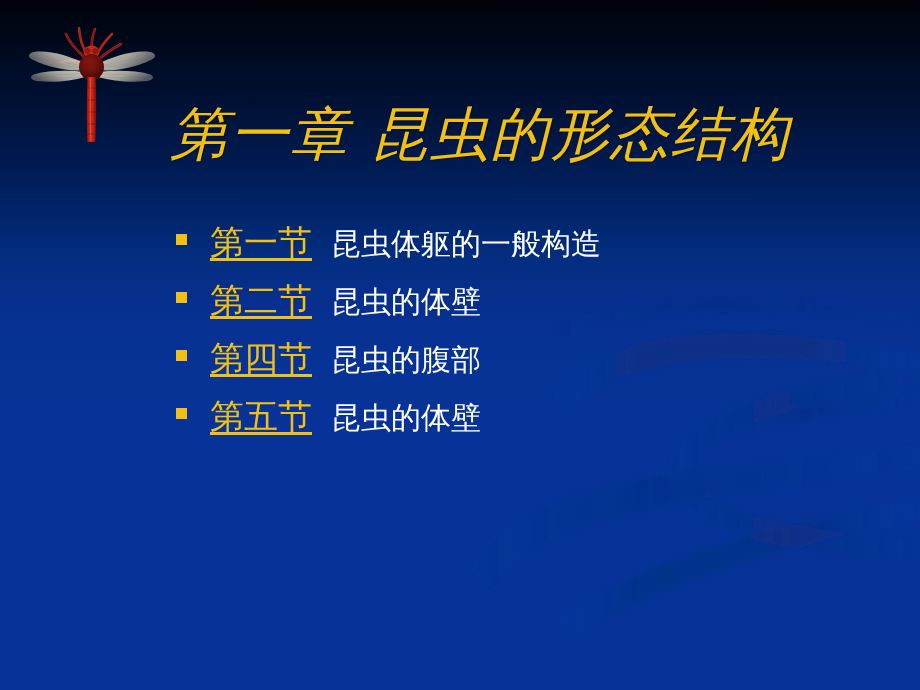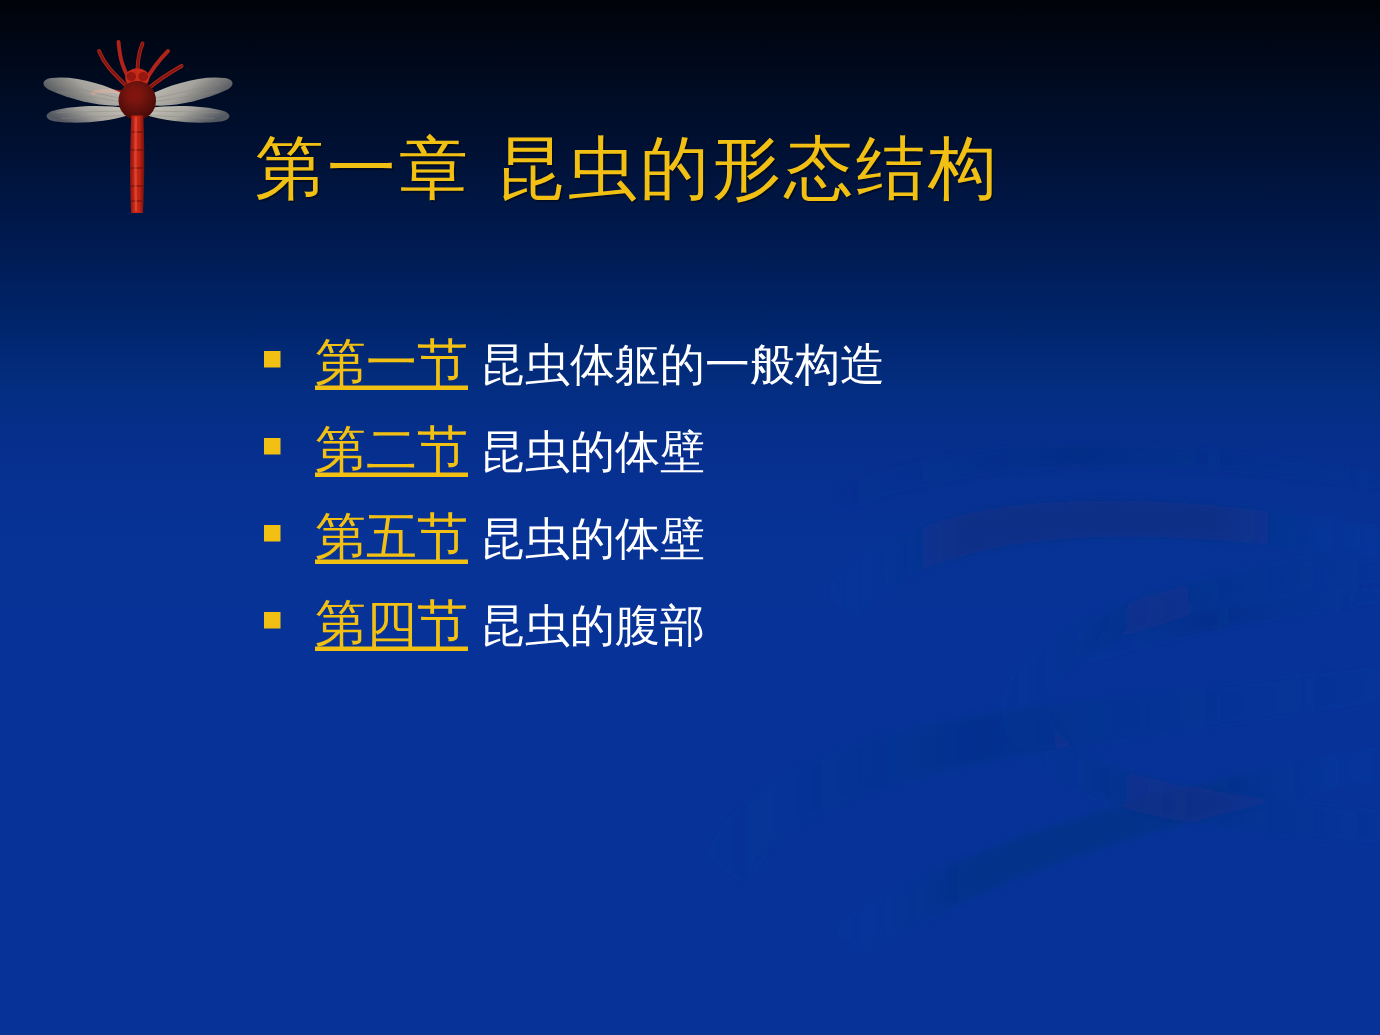--- a/index.html
+++ b/index.html
@@ -44,29 +44,30 @@
     left: 22px;
     top: 16px;
     width: 140px;
     height: 130px;
   }
 
   
   #title {
     position: absolute;
     left: 170px;
-    top: 84px;
+    top: 106px;
     width: 600px;
     color: #f2c012;
-    font-size: 46px;
+    font-size: 58px;
     line-height: 56px;
     letter-spacing: 2px;
     white-space: nowrap;
     font-weight: normal;
     text-shadow: 1px 1px 0 rgba(0,0,0,0.35);
+    font-style: italic;
   }
 
   
   #toc {
     position: absolute;
     left: 176px;
     top: 218px;
     width: 700px;
     list-style: none;
     margin: 0;
@@ -89,21 +90,21 @@
   }
   .sec {
     color: #f2c012;
     font-size: 34px;
     text-decoration: underline;
     text-underline-offset: 4px;
   }
   .desc {
     color: #ffffff;
     font-size: 30px;
-    margin-left: 8px;
+    margin-left: 19px;
   }
 </style>
 </head>
 <body>
 
 <div id="slide">
 
   <svg id="bg-swoosh" viewBox="0 0 920 690" preserveAspectRatio="none" aria-hidden="true">
     <defs>
       <linearGradient id="sw1" x1="0" y1="0" x2="1" y2="0">
@@ -236,20 +237,20 @@
   <div id="title">第一章 昆虫的形态结构</div>
 
   <ul id="toc">
     <li>
       <span class="bullet"></span><span class="sec">第一节</span><span class="desc">昆虫体躯的一般构造</span>
     </li>
     <li>
       <span class="bullet"></span><span class="sec">第二节</span><span class="desc">昆虫的体壁</span>
     </li>
     <li>
+      <span class="bullet"></span><span class="sec">第四节</span><span class="desc">昆虫的腹部</span>
+    </li>
+    <li>
       <span class="bullet"></span><span class="sec">第五节</span><span class="desc">昆虫的体壁</span>
     </li>
-    <li>
-      <span class="bullet"></span><span class="sec">第四节</span><span class="desc">昆虫的腹部</span>
-    </li>
   </ul>
 
 </div>
 
 </body></html>

